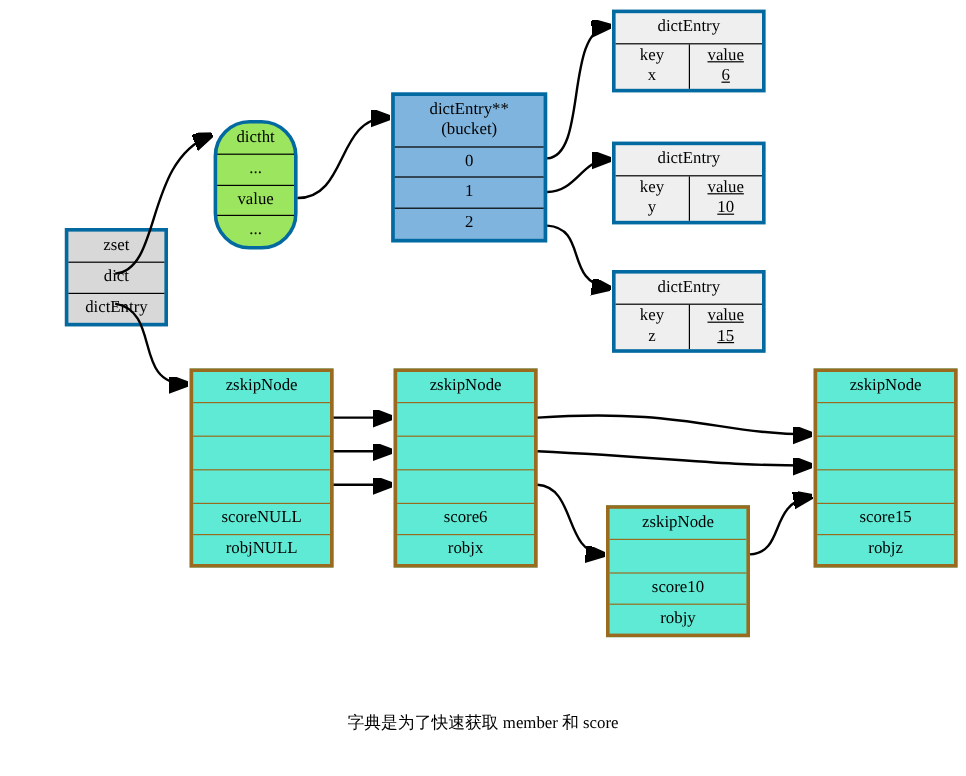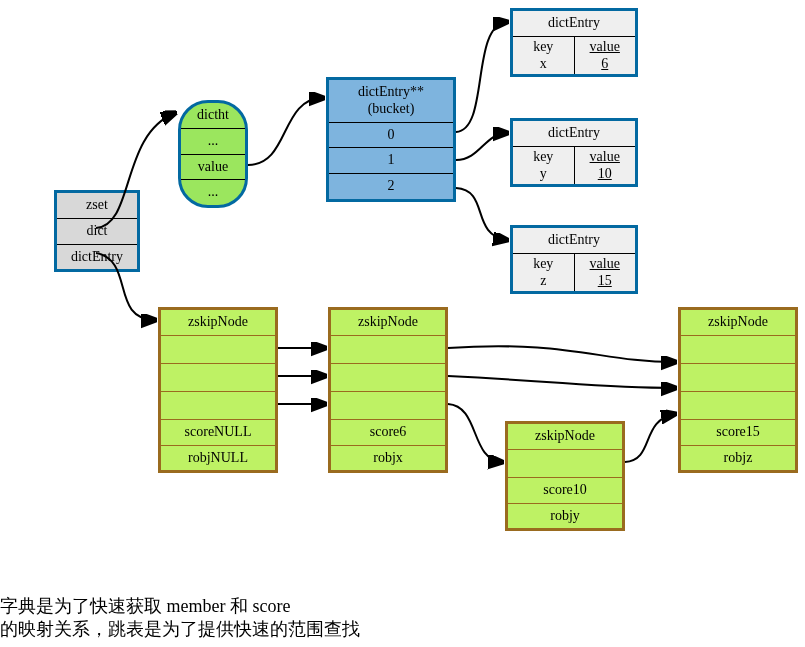--- a/index.html
+++ b/index.html
@@ -25,29 +25,30 @@
     display: flex;
     align-items: center;
     justify-content: center;
     line-height: 1.2;
   }
   .row:last-child { border-bottom: none; }
   .zset-box { background: #d8d8d8; margin-left: 44px; }
   .dictht-box { background: #9be65e; }
   .bucket-box { background: #7eb4de; }
   .entry-box { background: #efefef; }
-  .zskip-box { background: #bef264; border-color: #9a6b1f; text-align: center; }
+  .zskip-box { background: #5eead4; border-color: #9a6b1f; text-align: center; }
   .zskip-box .row { border-color: #9a6b1f; }
   .kv { display: flex; flex-direction: row; align-items: center; }
   .kv > div { flex: 1; border-right: 1px solid #000; padding: 2px 6px; line-height: 1.2; }
   .kv > div:last-child { border-right: none; text-decoration: underline; }
   .caption {
     position: absolute;
     left: 0; right: 0;
-    font-size: 18px;
+    text-align: center;
+    font-size: 14px;
     line-height: 1.3;
   }
   svg.arrows {
     position: absolute;
     left: 0; top: 0;
     width: 805px; height: 647px;
     pointer-events: none;
   }
   path { fill: none; stroke: #000; stroke-width: 2; }
   .arrowhead { fill: #000; }
@@ -161,21 +162,20 @@
     </div>
   <div class="row">
       <span>robj</span>
       <br>
       <span>z</span>
     </div>
 </div>
 
 <div class="caption" style="top:595px;">
   <span>字典是为了快速获取 member 和 score</span><br>
-  <span>的映射关系，跳表是为了提供快速的范围查找</span>
 </div>
 
 <svg class="arrows">
   <defs>
     <marker id="ah" markerWidth="8" markerHeight="8" refX="7" refY="3" orient="auto">
       <path d="M0,0 L8,3 L0,6 Z" class="arrowhead"></path>
     </marker>
   </defs>
 
   <path d="M96,228 C135,225 120,135 175,113" marker-end="url(#ah)"></path>

